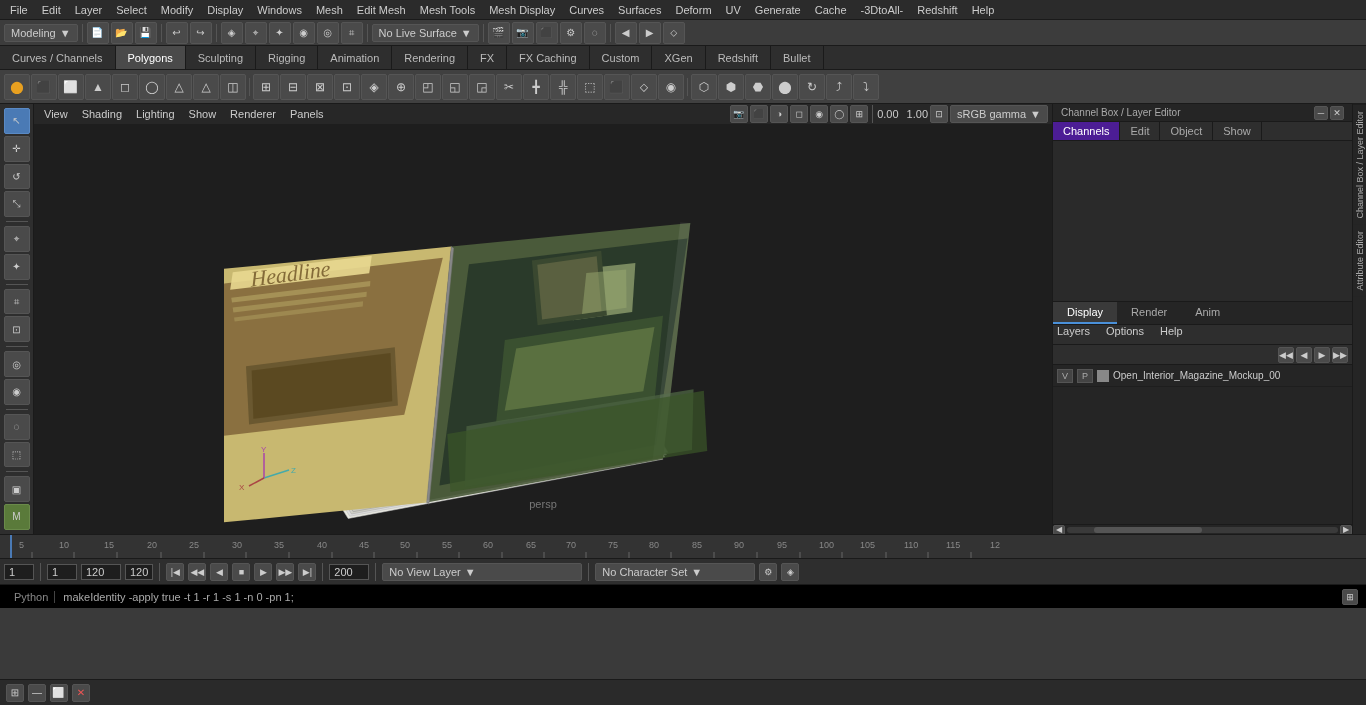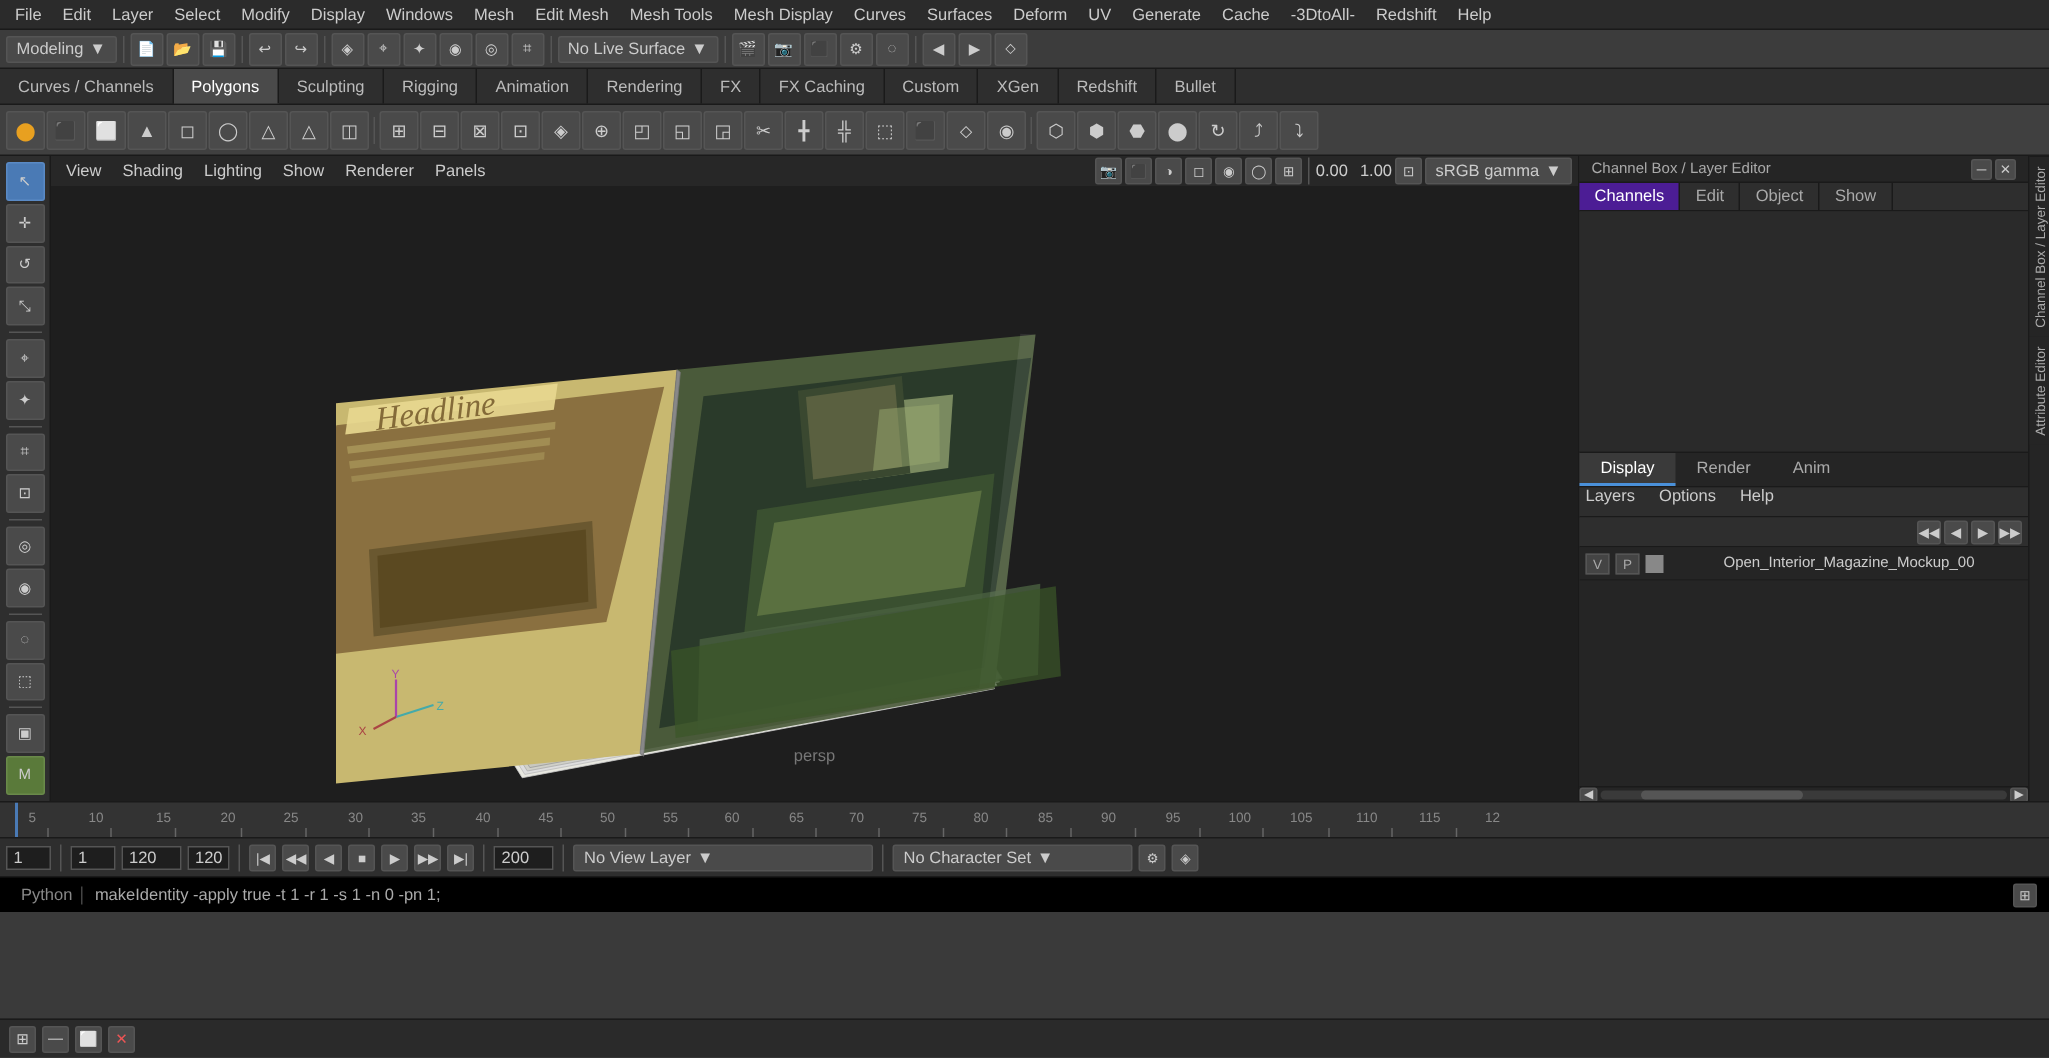--- a/index.html
+++ b/index.html
@@ -660,21 +660,21 @@
         <div class="tool-btn" style="width:16px;height:16px;font-size:9px;">◀</div>
         <div class="tool-btn" style="width:16px;height:16px;font-size:9px;">▶</div>
         <div class="tool-btn" style="width:16px;height:16px;font-size:9px;">▶▶</div>
       </div>
 
       <div id="layer-list">
         <div class="layer-item">
           <div class="layer-v-btn">V</div>
           <div class="layer-p-btn">P</div>
           <span style="width:12px;height:12px;background:#888;display:inline-block;"></span>
-          <span style="font-size:10px; color:#ccc; overflow:hidden; text-overflow:ellipsis; white-space:nowrap; max-width:200px;margin-left:36px;">Open_Interior_Magazine_Mockup_00</span>
+          <span style="font-size:10px; color:#ccc; overflow:hidden; text-overflow:ellipsis; white-space:nowrap; max-width:200px;">Open_Interior_Magazine_Mockup_00</span>
         </div>
       </div>
 
       <div id="layer-scrollbar">
         <div style="display:flex; align-items:center; height:100%;">
           <div class="tool-btn" style="width:12px;height:10px;font-size:8px;padding:0;">◀</div>
           <div style="flex:1; height:6px; background:#3a3a3a; margin:0 2px; border-radius:3px; position:relative;">
             <div style="width:40%; height:100%; background:#555; border-radius:3px; position:absolute; left:10%;"></div>
           </div>
           <div class="tool-btn" style="width:12px;height:10px;font-size:8px;padding:0;">▶</div>

